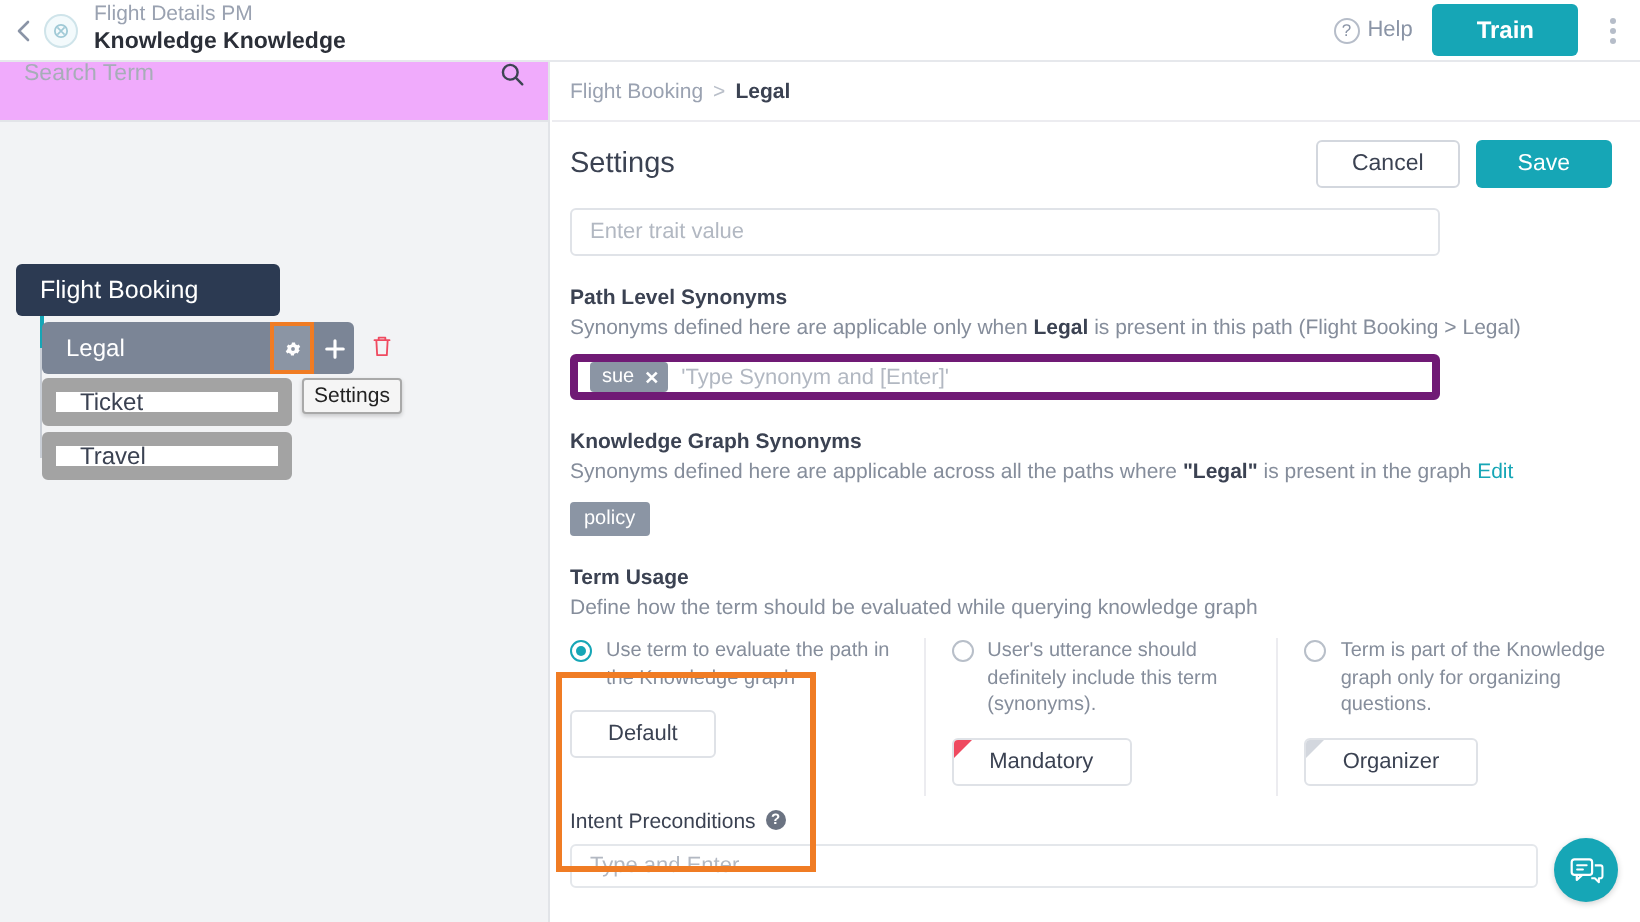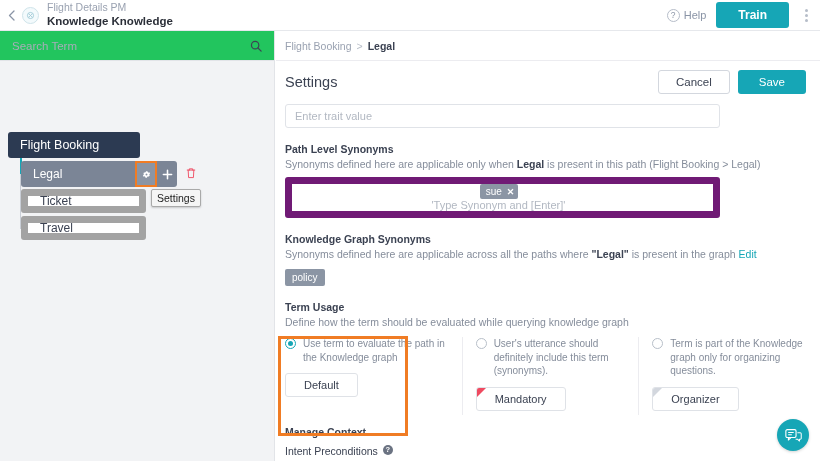--- a/index.html
+++ b/index.html
@@ -49,22 +49,22 @@
   }
   .kebab { display:flex; flex-direction:column; gap:2px; padding: 4px 6px; cursor:pointer; }
   .kebab i { width: 3px; height: 3px; border-radius: 50%; background: #b6bdc9; display:block; }
 
   
   .left-panel {
     position: absolute; left: 0; top: 31px; width: 275px; height: 430px;
     background: #f2f3f5; border-right: 1px solid #e2e4e8;
   }
   .search-row {
-    height: 30px; background: #22c55e; border-bottom: 1px solid #e2e4e8;
-    display: flex; align-items: center; padding: 0 12px;
+    height: 30px; background: #f0abfc; border-bottom: 1px solid #e2e4e8;
+    display: flex; align-items: flex-start; padding: 0 12px;
   }
   .search-input {
     flex: 1; border: none; outline: none; font-size: 11.5px;
     color: #333; font-family: "Liberation Sans", sans-serif; background: transparent;
   }
   .search-input::placeholder { color: #a7adb8; }
   .search-icon { color: #3c4452; display:flex; cursor:pointer; }
 
   
   .tree { position: relative; padding-top: 13px; }
@@ -155,22 +155,22 @@
     color: #333; background: transparent; font-family: "Liberation Sans", sans-serif;
   }
   .field-box input::placeholder { color: #b2b8c2; }
 
   .sec-title { font-size: 10.5px; color: #3b4252; font-weight: 700; margin-top: 15px; }
   .sec-desc { font-size: 10.5px; color: #858d9b; margin-top: 3px; }
   .sec-desc b { color: #3b4252; font-weight: 700; }
   .sec-desc .edit-link { color: #16a6b6; cursor: pointer; }
 
   .chip-field {
-    margin-top: 7px; min-height: 23px; border: 7px solid #701a75; border-radius: 3px;
-    display: flex; align-items: center; padding: 0 6px; width: 435px; flex-direction: column;
+    margin-top: 7px; min-height: 23px; border: 4px solid #701a75; border-radius: 3px;
+    display: flex; align-items: center; padding: 0 6px; width: 435px;
   }
   .chip {
     background: #8b95a4; color: #fff; font-size: 10px; border-radius: 2px;
     padding: 2px 4px 2px 6px; display: flex; align-items: center; gap: 5px;
     margin-right: 7px;
   }
   .chip .chip-x { cursor: pointer; font-size: 9px; font-weight: 700; }
   .chip-input {
     border: none; outline: none; flex: 1; font-size: 11px;
     color: #333; background: transparent; font-family: "Liberation Sans", sans-serif;
@@ -409,21 +409,20 @@
             <span class="radio"></span>
             <span class="usage-text">Term is part of the Knowledge graph only for organizing questions.</span>
           </div>
           <div class="pill">
             <span class="corner gray"></span>
             <span>Organizer</span>
           </div>
         </div>
       </div>
 
-      <div class="mc-title" style="margin-top:11px;">Manage Context</div>
 
       <div class="mc-label">
         <span>Intent Preconditions</span>
         <span class="info-icon">?</span>
       </div>
       <div class="mc-input">
         <input type="text" placeholder="Type and Enter" style="">
       </div>
 
     </div>

